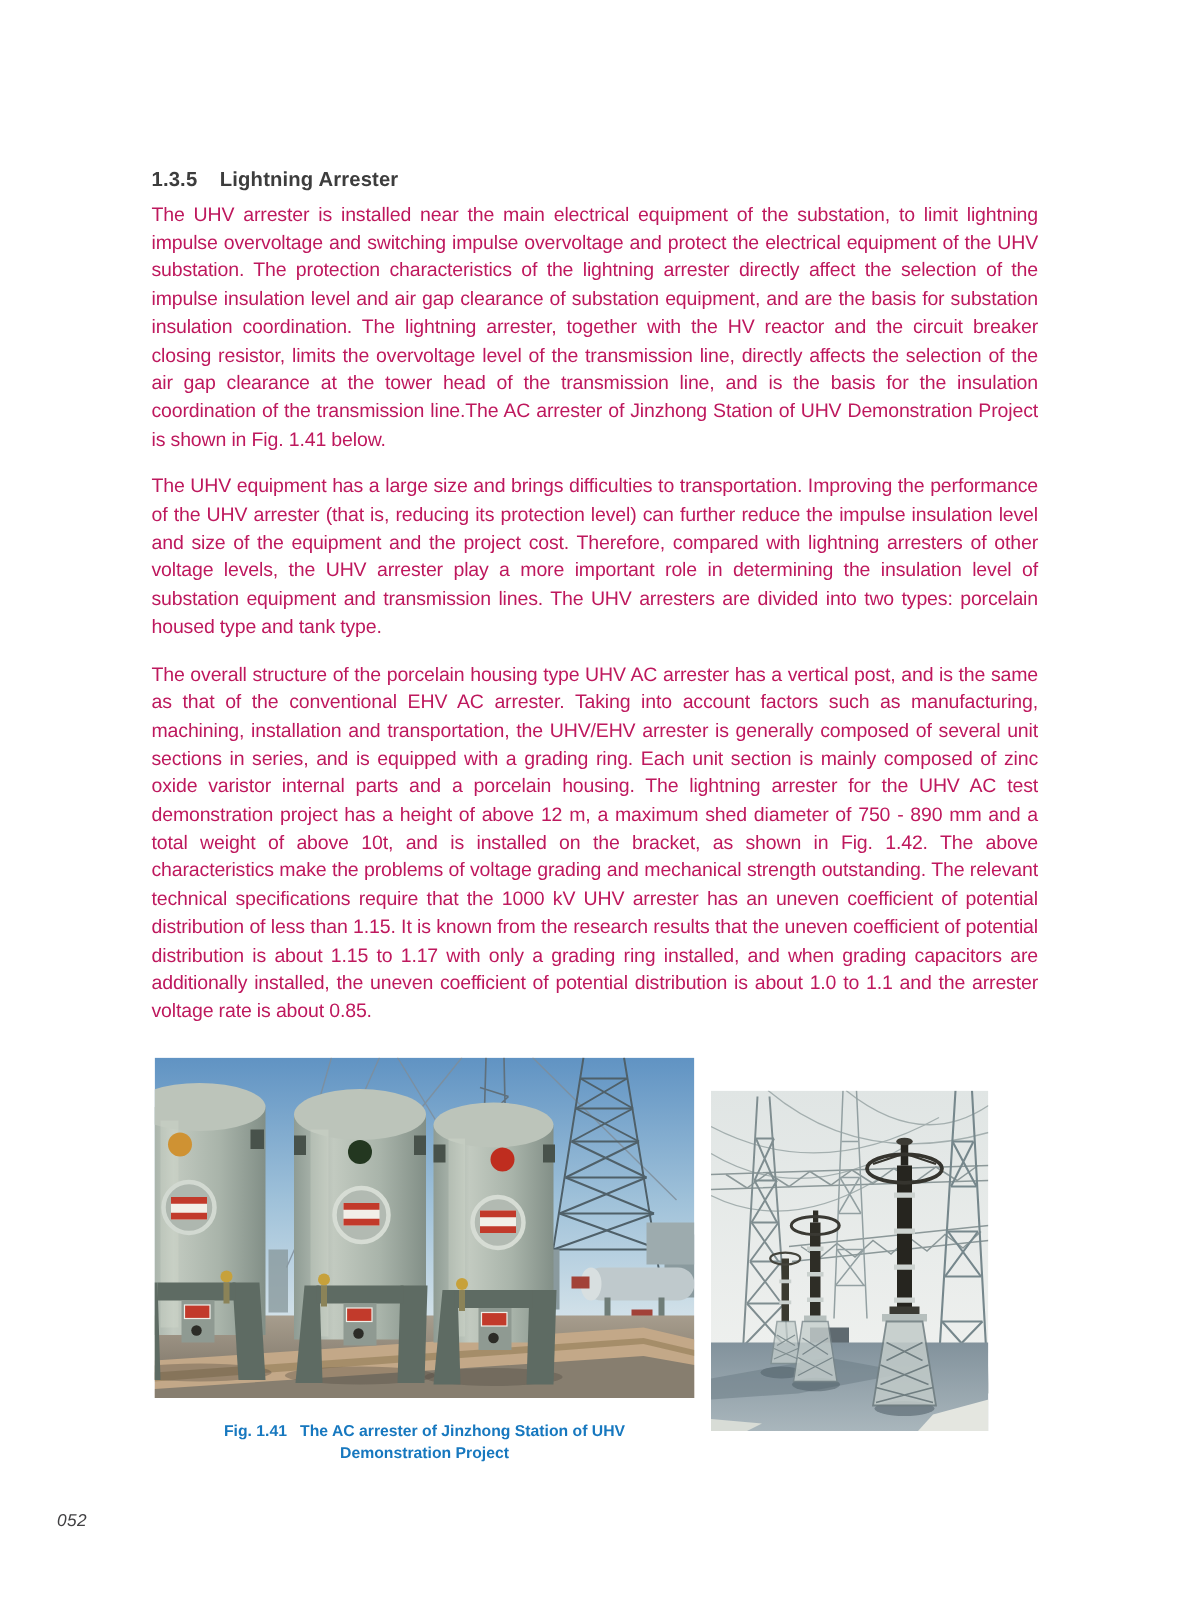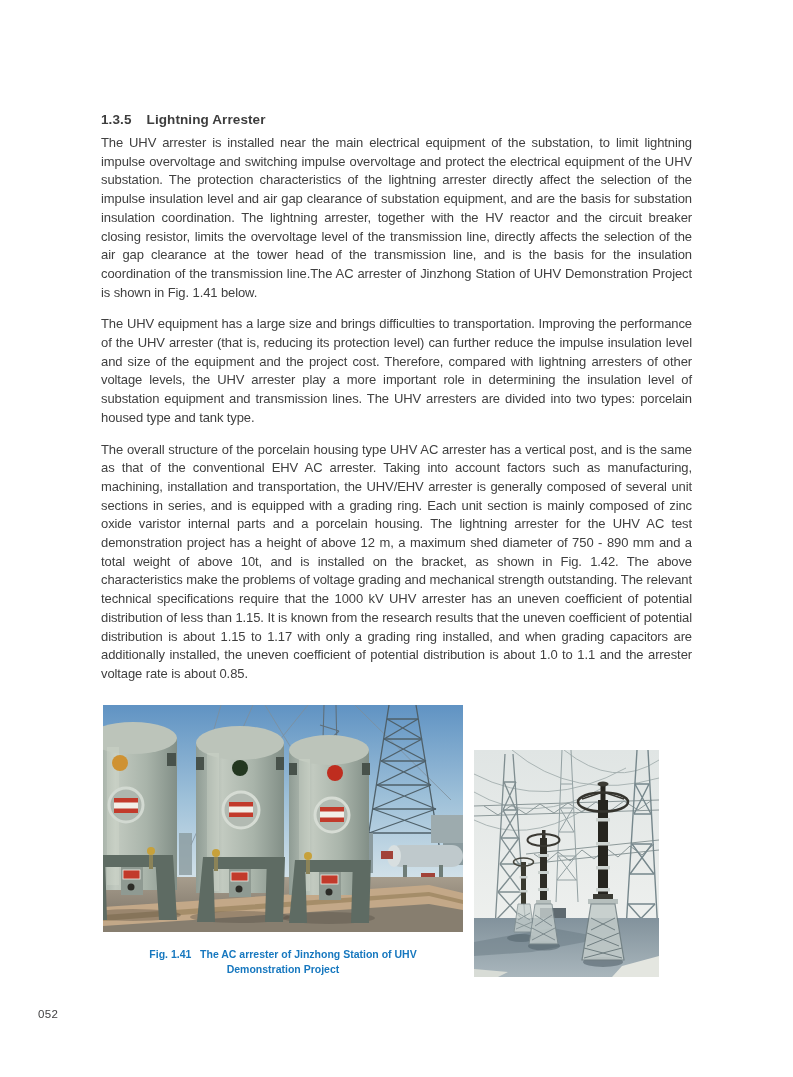--- a/index.html
+++ b/index.html
@@ -24,30 +24,30 @@
     color: #3d3d3d;
     letter-spacing: 0.1px;
     margin-bottom: 7px;
     white-space: pre;
   }
   h2.section-heading .sec-num { margin-right: 15px; }
   p.body-para {
     font-size: 13px;
     line-height: 18.7px;
     text-align: justify;
-    color: #404040;
+    color: #be185d;
     letter-spacing: -0.1px;
     margin-bottom: 13px;
   }
   .figures {
     margin-top: 21px;
     margin-left: 2px;
     display: flex;
     gap: 11px;
-    align-items: flex-end;
+    align-items: center;
   }
   figure { display: block; }
   .photo {
     height: 227px;
     overflow: hidden;
     line-height: 0;
   }
   .photo svg { width: 100%; height: 100%; display: block; }
   .fig-left .photo { width: 360px; }
   .fig-right .photo { width: 185px; }
@@ -60,20 +60,21 @@
     color: #1778bf;
   }
   figcaption .cap-line { white-space: pre; }
   .page-number {
     position: absolute;
     left: 38px;
     top: 1008px;
     font-size: 11.5px;
     color: #414042;
     letter-spacing: 0.3px;
+    font-style: italic;
   }
 </style>
 </head>
 <body>
 
 <div class="page">
   <div class="content">
 
     <h2 class="section-heading"><span class="sec-num">1.3.5</span><span>Lightning Arrester</span></h2>
 

